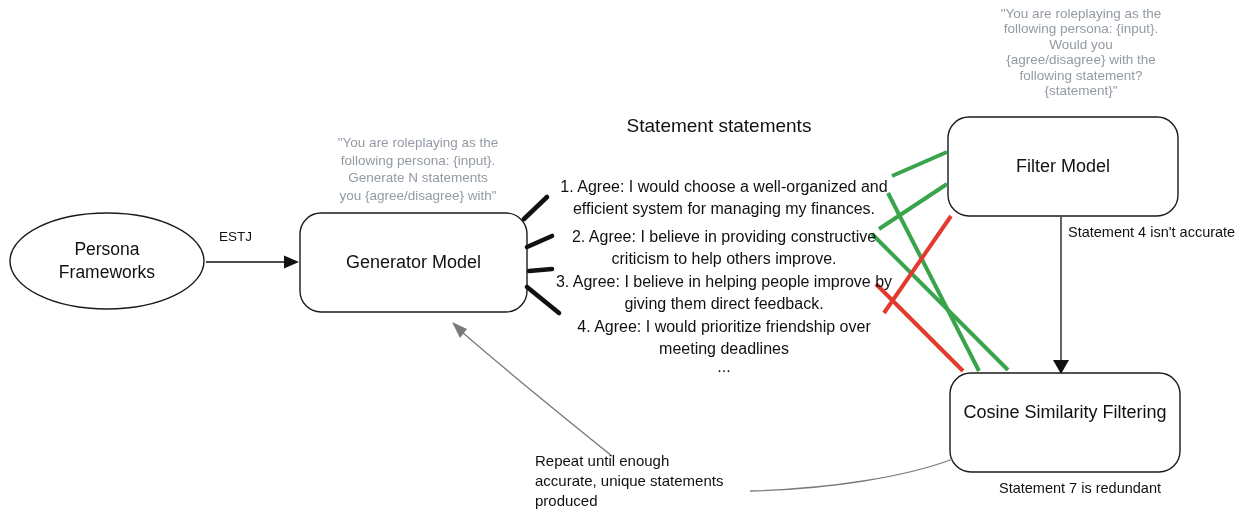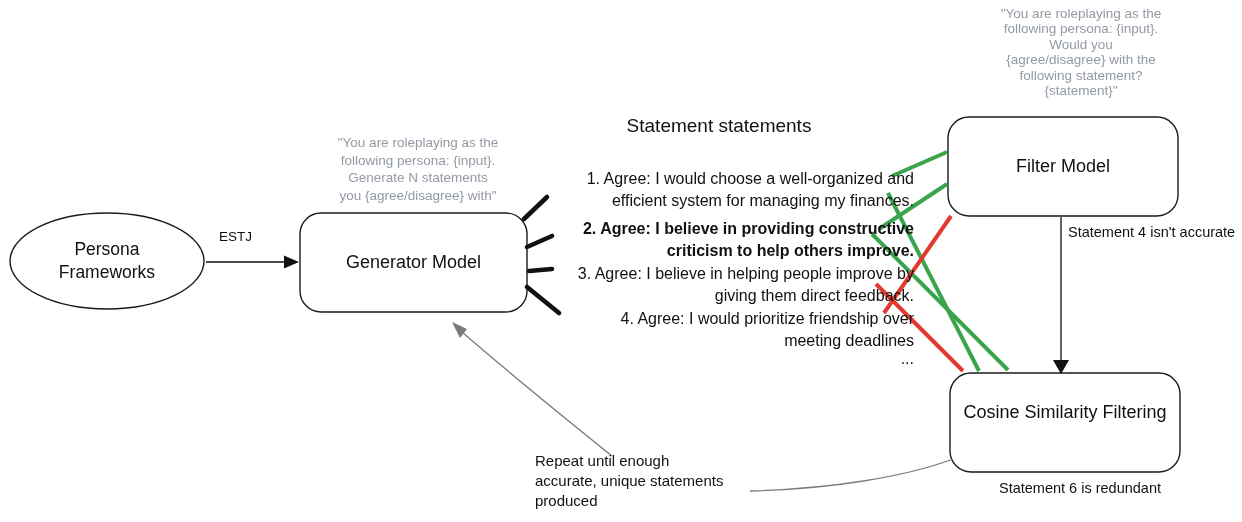--- a/index.html
+++ b/index.html
@@ -7,21 +7,21 @@
     position:relative;width:1242px;height:522px;background:#ffffff;
     font-family:"Liberation Sans",sans-serif;color:#111;overflow:hidden;
   }
   svg.layer{position:absolute;left:0;top:0;width:1242px;height:522px;}
   .txt{position:absolute;white-space:pre-line;}
   .center{text-align:center;}
   .node-label{display:flex;align-items:center;justify-content:center;font-size:18px;}
   .prompt{font-size:13.5px;text-align:center;}
   .prompt.gen{line-height:17.6px;}
   .prompt.flt{line-height:15.4px;}
-  .stmt{font-size:16px;line-height:22px;text-align:right;}
+  .stmt{font-size:16px;line-height:22px;text-align:center;margin-top:8px;}
   .note{font-size:14.5px;}
   .title{font-size:19px;text-align:center;}
   .small-label{font-size:13.5px;}
   .repeat{font-size:15px;line-height:20px;text-align:left;}
 </style>
 </head>
 <body>
 
 <div class="canvas">
 
@@ -74,31 +74,31 @@
 following persona: {input}.
 Would you
 {agree/disagree} with the
 following statement?
 {statement}"</div>
 
   <div class="txt small-label" style="left:219px;top:229px;">ESTJ</div>
 
   <div class="txt note" style="left:1068px;top:224px;">Statement 4 isn't accurate</div>
 
-  <div class="txt note center" style="left:980px;top:480px;width:200px;">Statement 6 is redundant</div>
+  <div class="txt note center" style="left:980px;top:480px;width:200px;">Statement 7 is redundant</div>
 
   <div class="txt repeat" style="left:535px;top:451px;width:240px;">Repeat until enough
 accurate, unique statements
 produced</div>
 
   <div class="txt title" style="left:569px;top:115px;width:300px;">Statement statements</div>
 
   <div class="txt stmt" style="left:534px;top:168px;width:380px;">1. Agree: I would choose a well-organized and
 efficient system for managing my finances.</div>
-  <div class="txt stmt" style="left:534px;top:218px;width:380px;font-weight:bold;">2. Agree: I believe in providing constructive
+  <div class="txt stmt" style="left:534px;top:218px;width:380px;">2. Agree: I believe in providing constructive
 criticism to help others improve.</div>
   <div class="txt stmt" style="left:534px;top:263px;width:380px;">3. Agree: I believe in helping people improve by
 giving them direct feedback.</div>
   <div class="txt stmt" style="left:534px;top:308px;width:380px;">4. Agree: I would prioritize friendship over
 meeting deadlines</div>
   <div class="txt stmt" style="left:534px;top:348px;width:380px;">...</div>
 
 </div>
 
 </body></html>

